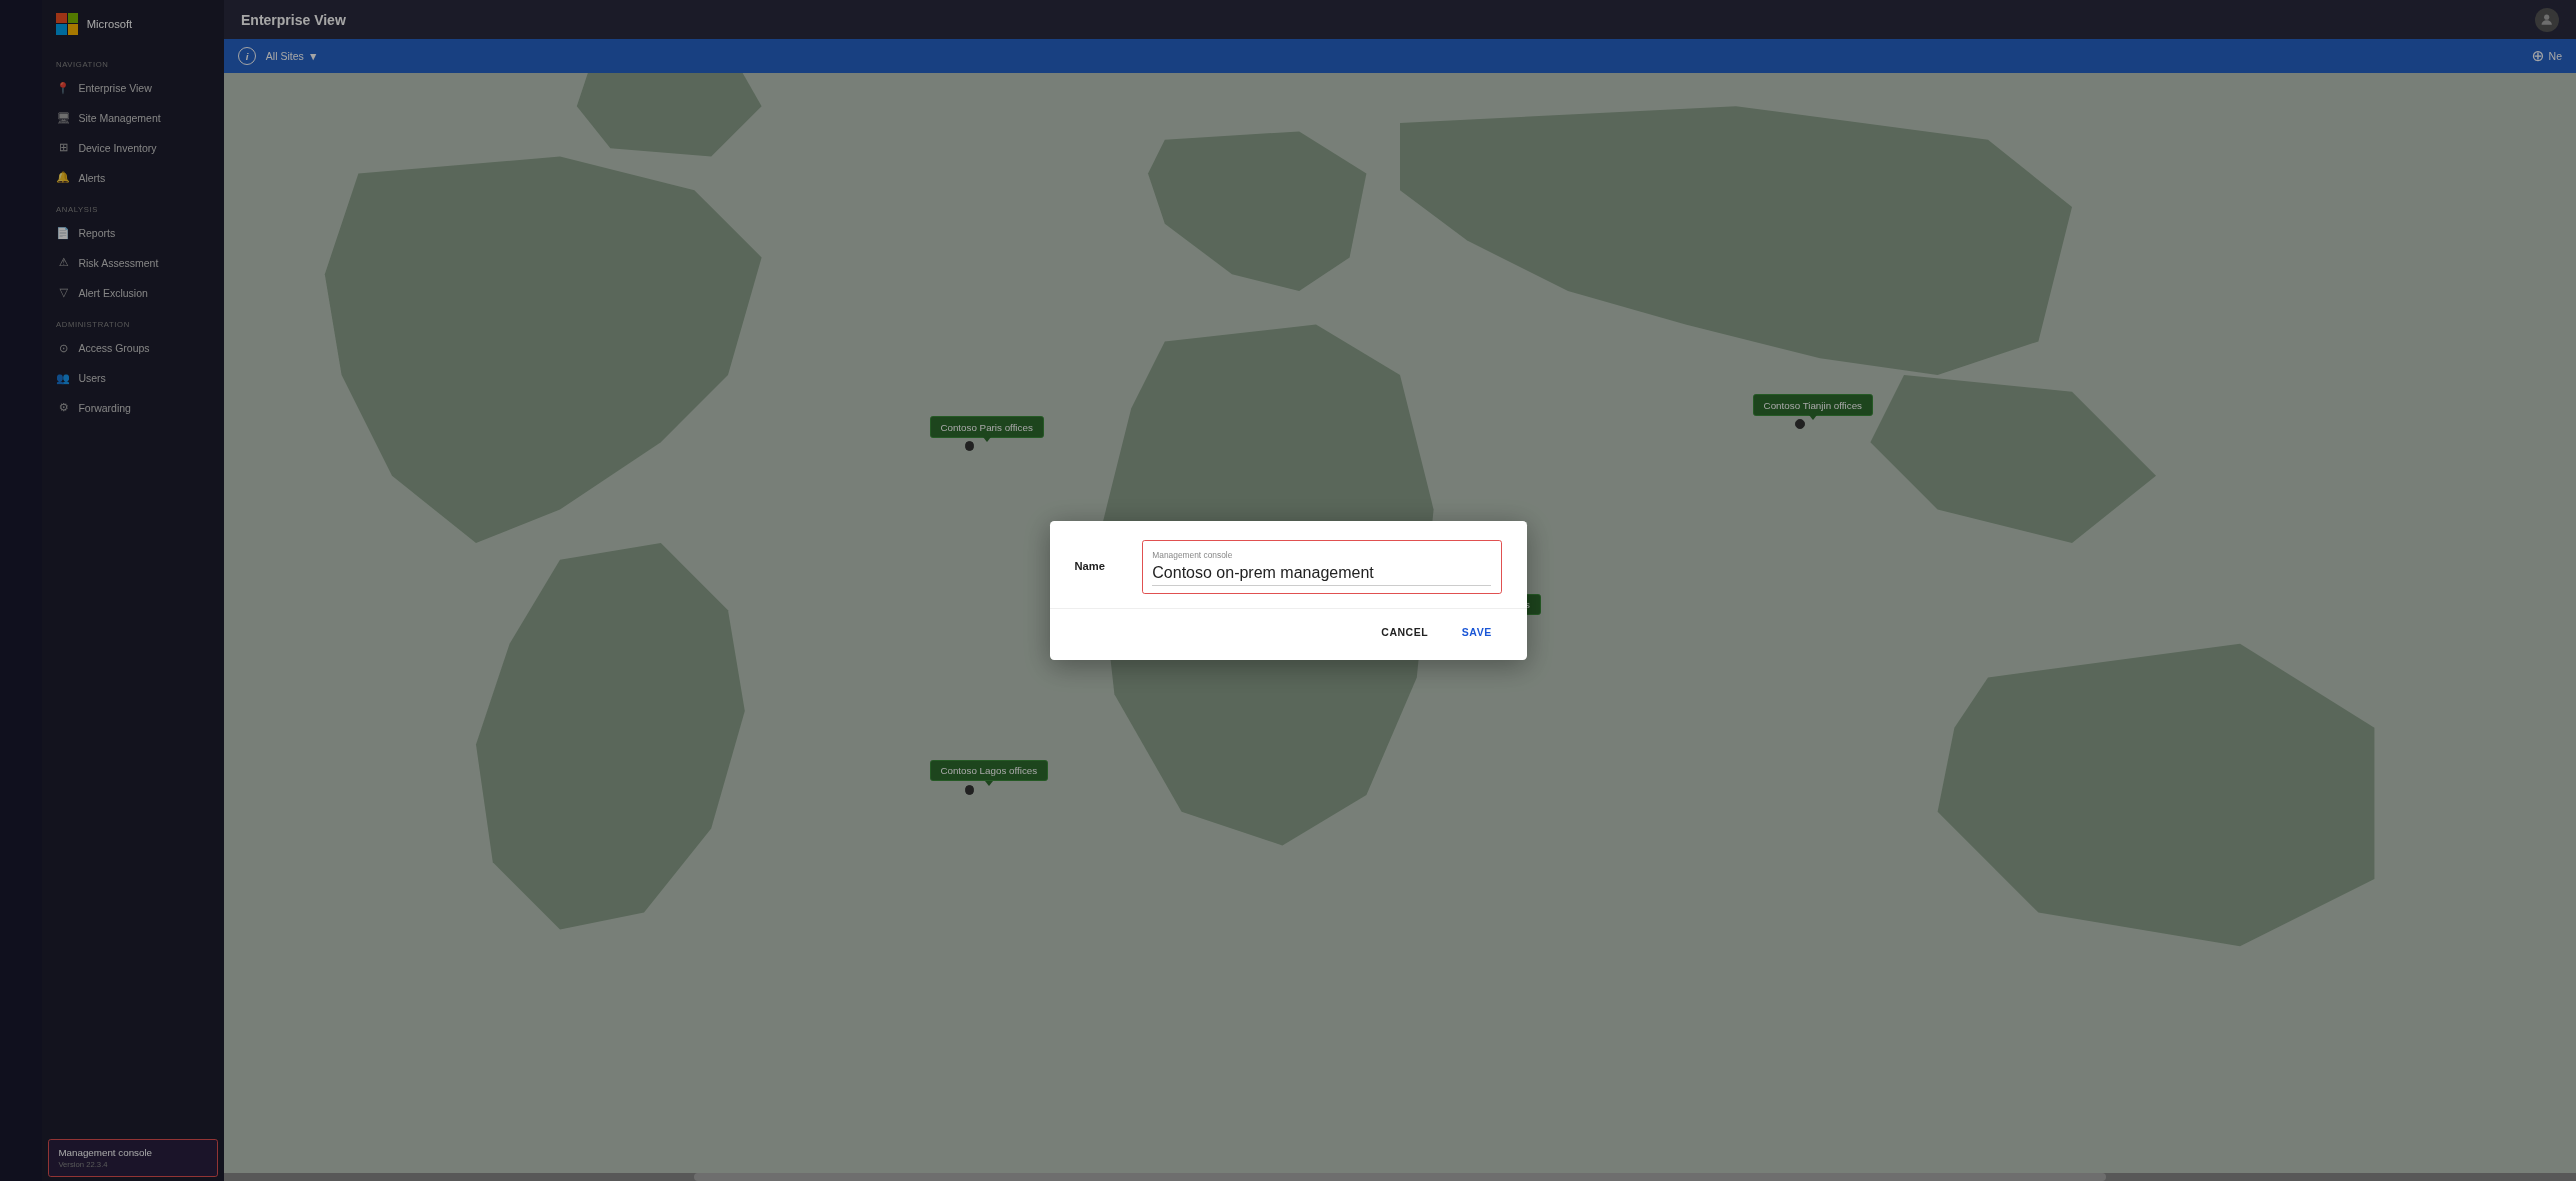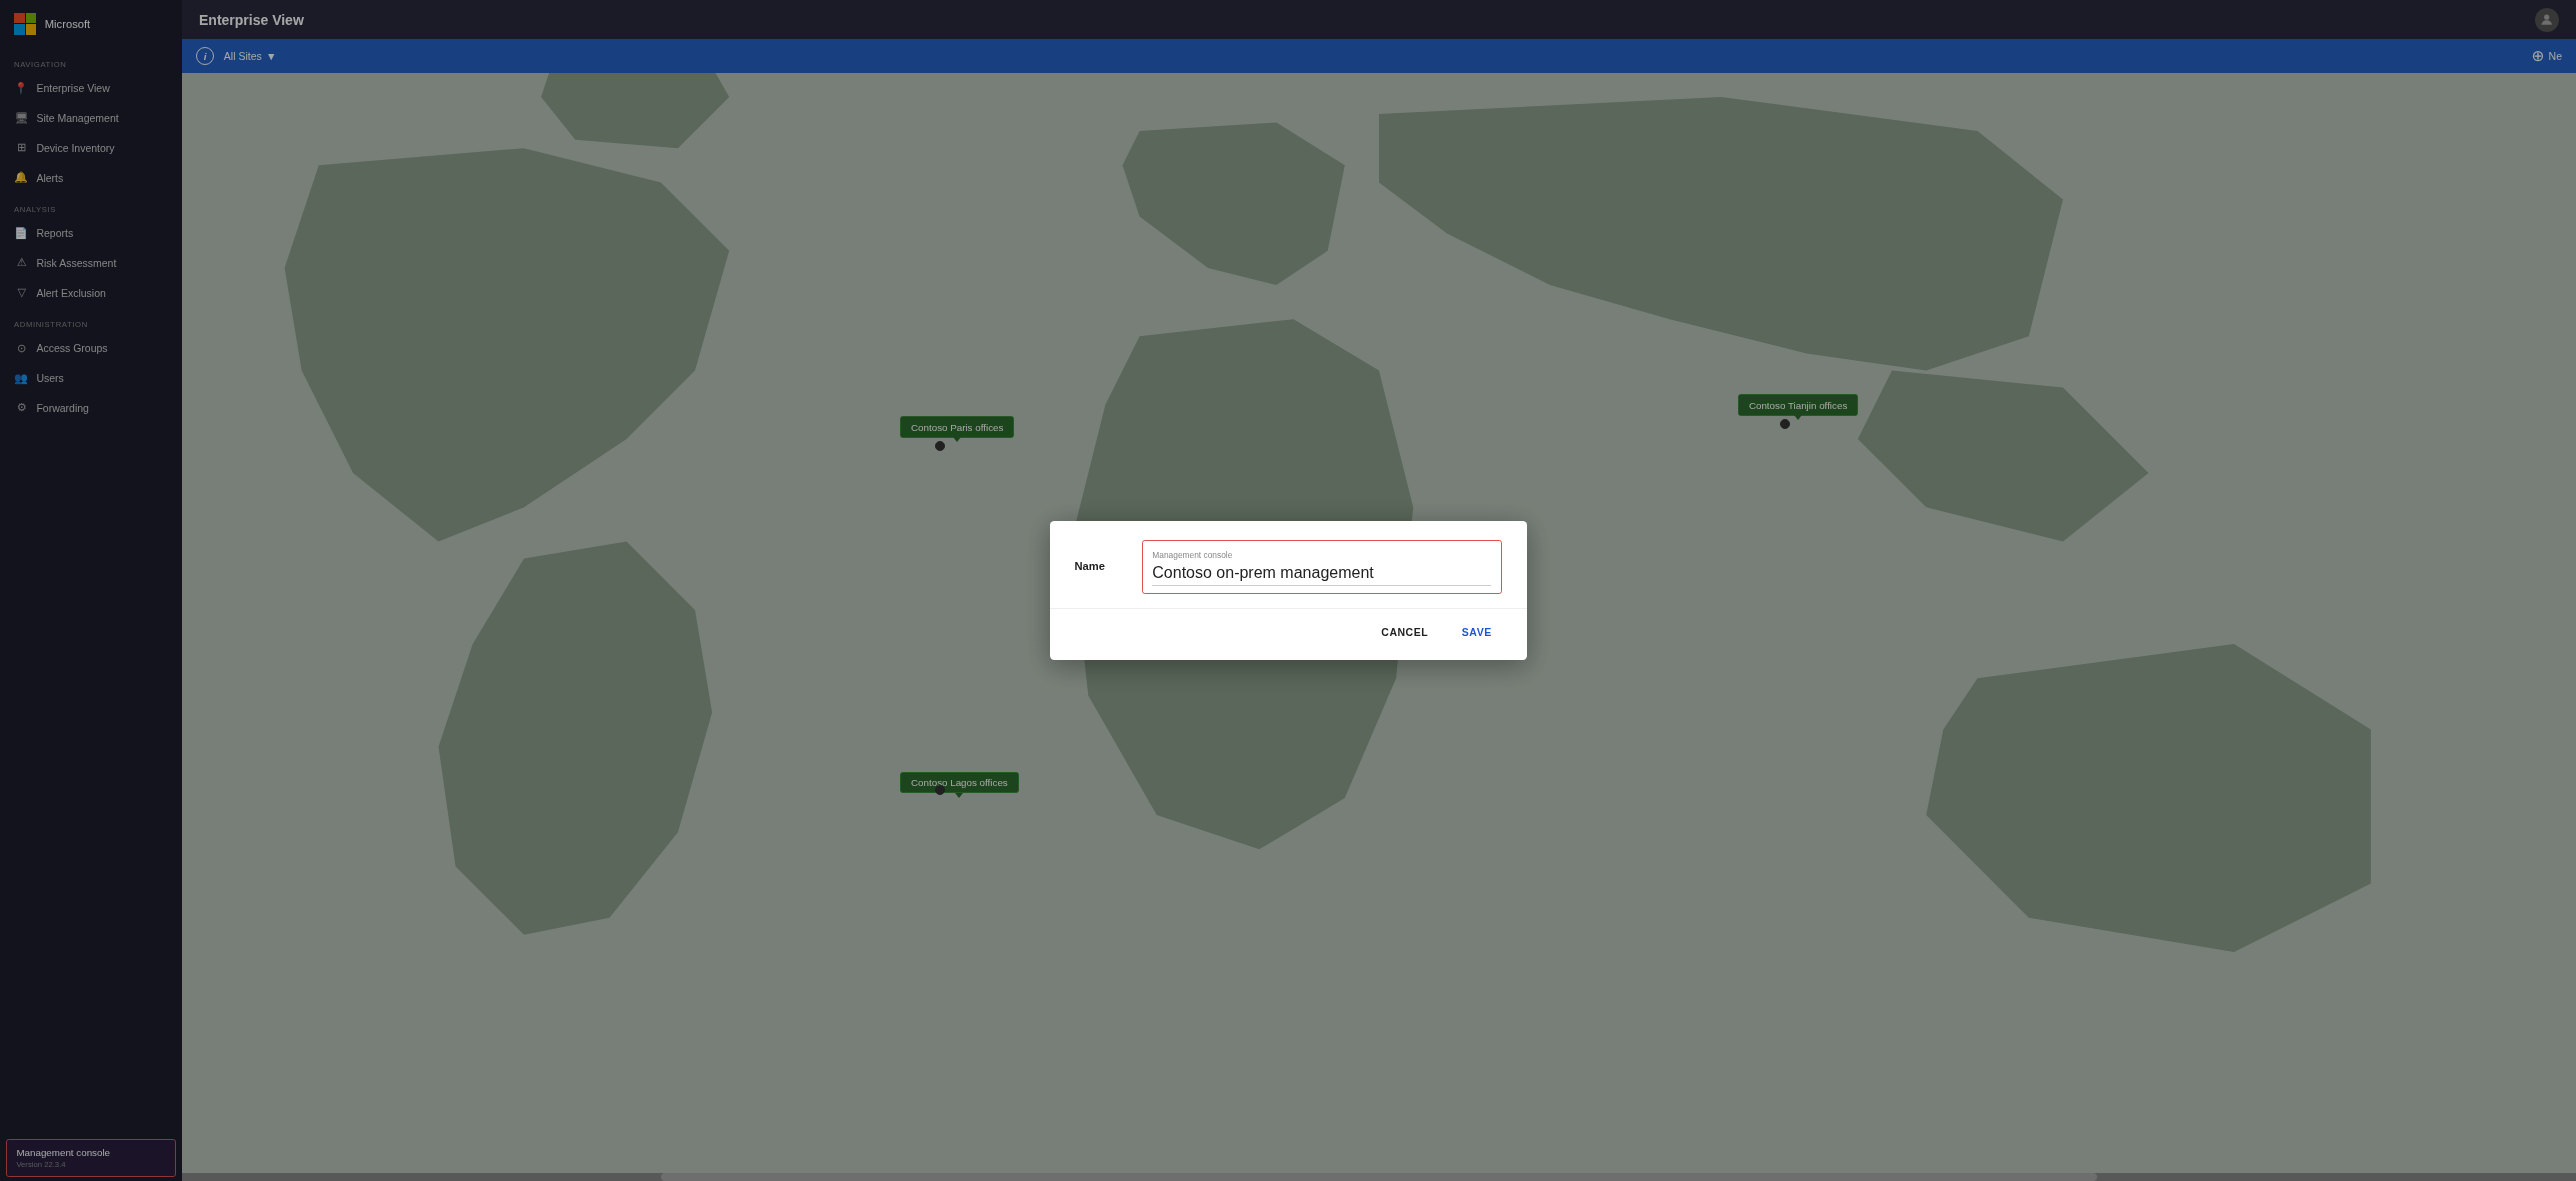--- a/index.html
+++ b/index.html
@@ -9,20 +9,21 @@
     .sidebar {
       width: 182px;
       min-width: 182px;
       background: #1e1e2e;
       color: #ccc;
       display: flex;
       flex-direction: column;
       height: 100vh;
       position: relative;
       z-index: 10;
+      margin-left: 42px;
     }
 
     .sidebar-header {
       display: flex;
       align-items: center;
       padding: 12.6px 14px;
       gap: 8.4px;
       background: #1e1e2e;
     }
 
@@ -507,21 +508,21 @@
 
     <div class="map-label" style="top: 31%; left: 30%;">Contoso Paris offices</div>
     <div class="map-pin" style="top: calc(31% + 25px); left: calc(30% + 35px);"></div>
 
     <div class="map-label" style="top: 29%; left: 65%;">Contoso Tianjin offices</div>
     <div class="map-pin" style="top: calc(29% + 25px); left: calc(65% + 42px);"></div>
 
     <div class="map-label" style="top: 47%; left: 51%;">Contoso Dubai offices</div>
     <div class="map-pin" style="top: calc(47% + 25px); left: calc(51% + 35px);"></div>
 
-    <div class="map-label" style="top: 62%; left: 30%; margin-top: 12px;">Contoso Lagos offices</div>
+    <div class="map-label" style="top: 62%; left: 30%;">Contoso Lagos offices</div>
     <div class="map-pin" style="top: calc(62% + 25px); left: calc(30% + 35px);"></div>
 
     <div class="map-scrollbar">
       <div class="map-scrollbar-thumb"></div>
     </div>
   </div>
 </div>
 
 <div class="modal-overlay">
   <div class="modal">

